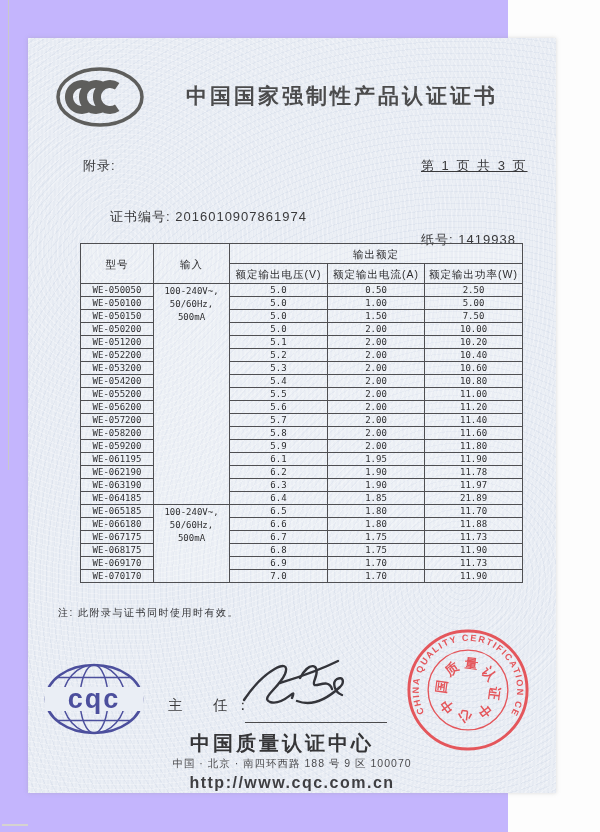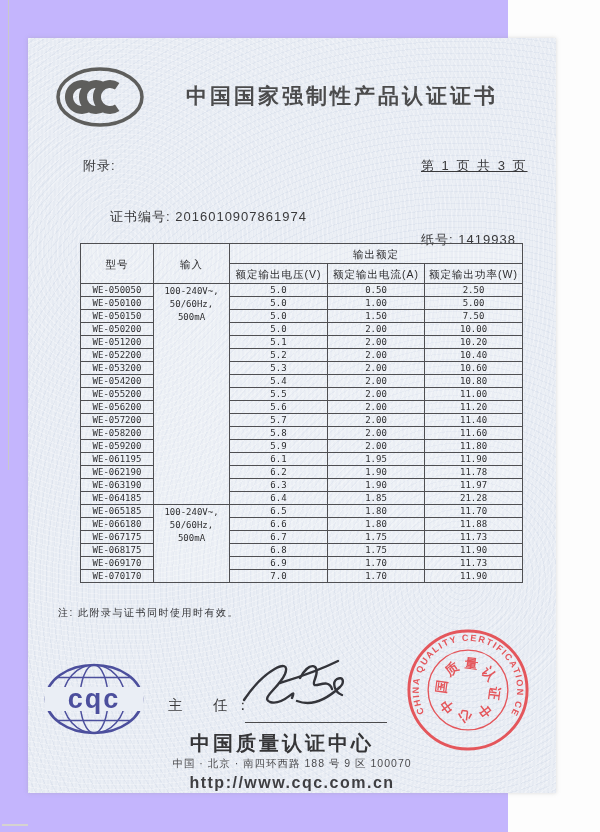--- a/index.html
+++ b/index.html
@@ -210,21 +210,21 @@
           <tr>
             <td>WE-063190</td>
             <td>6.3</td>
             <td>1.90</td>
             <td>11.97</td>
           </tr>
           <tr>
             <td>WE-064185</td>
             <td>6.4</td>
             <td>1.85</td>
-            <td>21.28</td>
+            <td>21.89</td>
           </tr>
           <tr>
             <td>WE-065185</td>
             <td class="input-cell" rowspan="6">
               <div>100-240V~,</div>
               <div>50/60Hz,</div>
               <div>500mA</div>
             </td>
             <td>6.5</td>
             <td>1.80</td>

